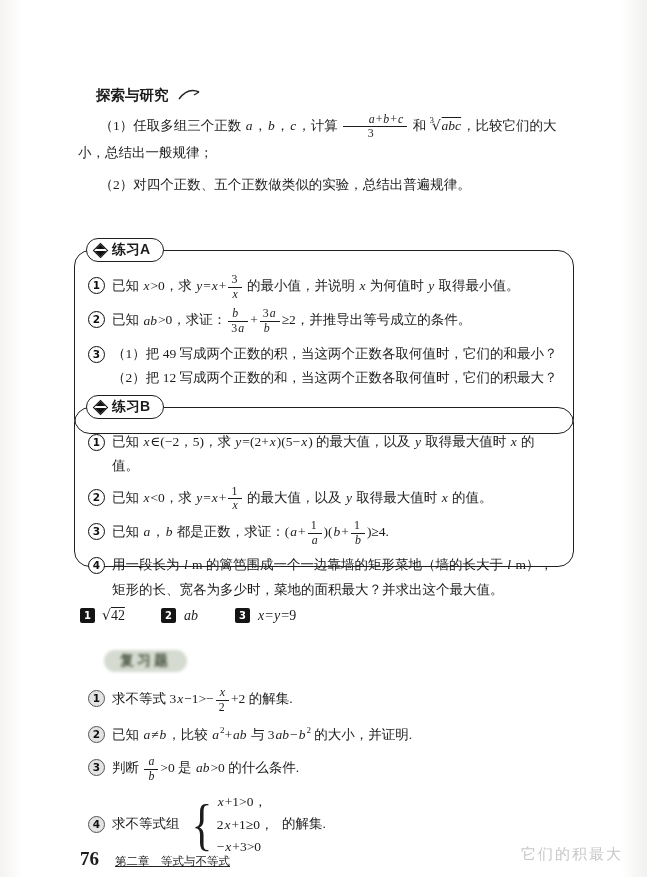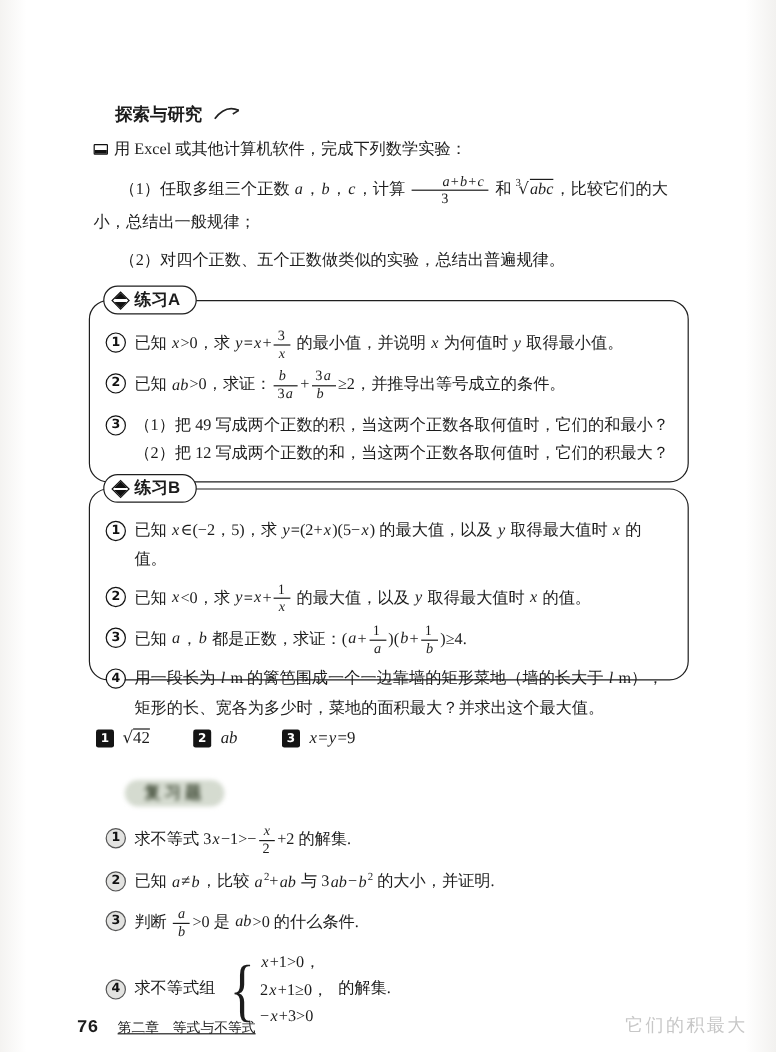--- a/index.html
+++ b/index.html
@@ -20,21 +20,21 @@
   .explore p { margin:7px 0; line-height:1.85; }
   .p-indent { text-indent:1.6em; }
   .mini-icon { display:inline-block; width:12px; height:9px; border:1.4px solid #111; border-radius:1px; margin-right:5px; vertical-align:-1px; background:linear-gradient(#fff 60%, #111 60%); }
 
   
   .exbox {
     position:absolute; left:74px; width:500px;
     border:1.6px solid #1f1f1f; border-radius:16px;
     padding:16px 14px 6px 13px;
   }
-  #boxA { top:250px; height:152px; }
+  #boxA { top:250px; height:184px; }
   #boxB { top:407px; height:160px; }
   .exlabel {
     position:absolute; top:-13px; left:11px; height:24px;
     background:#fff; border:1.6px solid #1f1f1f; border-radius:13px;
     padding:0 13px 0 8px; display:flex; align-items:center; gap:6px;
     font-family:"Liberation Sans","DejaVu Sans",sans-serif; font-weight:bold; font-size:14px;
   }
   .diamond { width:11px; height:11px; transform:rotate(45deg);
     background:linear-gradient(135deg,#111 42%,#fff 42%,#fff 56%,#111 56%); border:1px solid #111; }
 
@@ -79,40 +79,37 @@
     font-weight:bold; font-size:14px; letter-spacing:3px;
     filter:blur(1.8px); font-family:"Liberation Sans",sans-serif;
   }
 
   
   .review { position:absolute; left:88px; top:678px; width:474px; }
   .review .ex-item { margin:8px 0; }
 
   
   .footer { position:absolute; left:64px; top:848px; display:flex; align-items:baseline; gap:16px; }
-  .pagenum { font-weight:bold; font-size:15px; font-family:Liberation Mono, monospace; }
+  .pagenum { font-weight:bold; font-size:19px; font-family:Liberation Serif, serif;margin-left:16px; }
   .chapter { font-size:11.5px; color:#222;text-decoration:underline; }
   .watermark { position:absolute; right:24px; top:845px; color:#c7c7c7; font-size:15px; letter-spacing:2px; }
 </style>
 </head>
 <body>
 
 <div class="page">
 
   <section class="explore">
     <div class="explore-title-row">
       <h2 class="explore-title">探索与研究</h2>
       <svg width="26" height="16" viewBox="0 0 26 16">
         <path d="M2 13 Q 11 1, 22 6" stroke="#222" stroke-width="1.5" fill="none"></path>
         <path d="M22 6 l -5 3" stroke="#222" stroke-width="1.3" fill="none"></path>
       </svg>
     </div>
-    <p>
-      <span class="mini-icon"></span><span>用 Excel 或其他计算机软件，完成下列数学实验：</span>
-    </p>
     <p class="p-indent">（1）任取多组三个正数 <i>a</i>，<i>b</i>，<i>c</i>，计算 <span class="frac"><span class="fn"><i>a</i>+<i>b</i>+<i>c</i></span><span class="fd">3</span></span> 和 <span class="root"><sup class="ridx">3</sup><span class="rsign">√</span><span class="ovl"><i>abc</i></span></span>，比较它们的大小，总结出一般规律；</p>
     <p class="p-indent">（2）对四个正数、五个正数做类似的实验，总结出普遍规律。</p>
   </section>
 
   <section class="exbox" id="boxA">
     <div class="exlabel">
       <span class="diamond"></span>
       <span>练习A</span>
     </div>
     <div class="ex-item">

